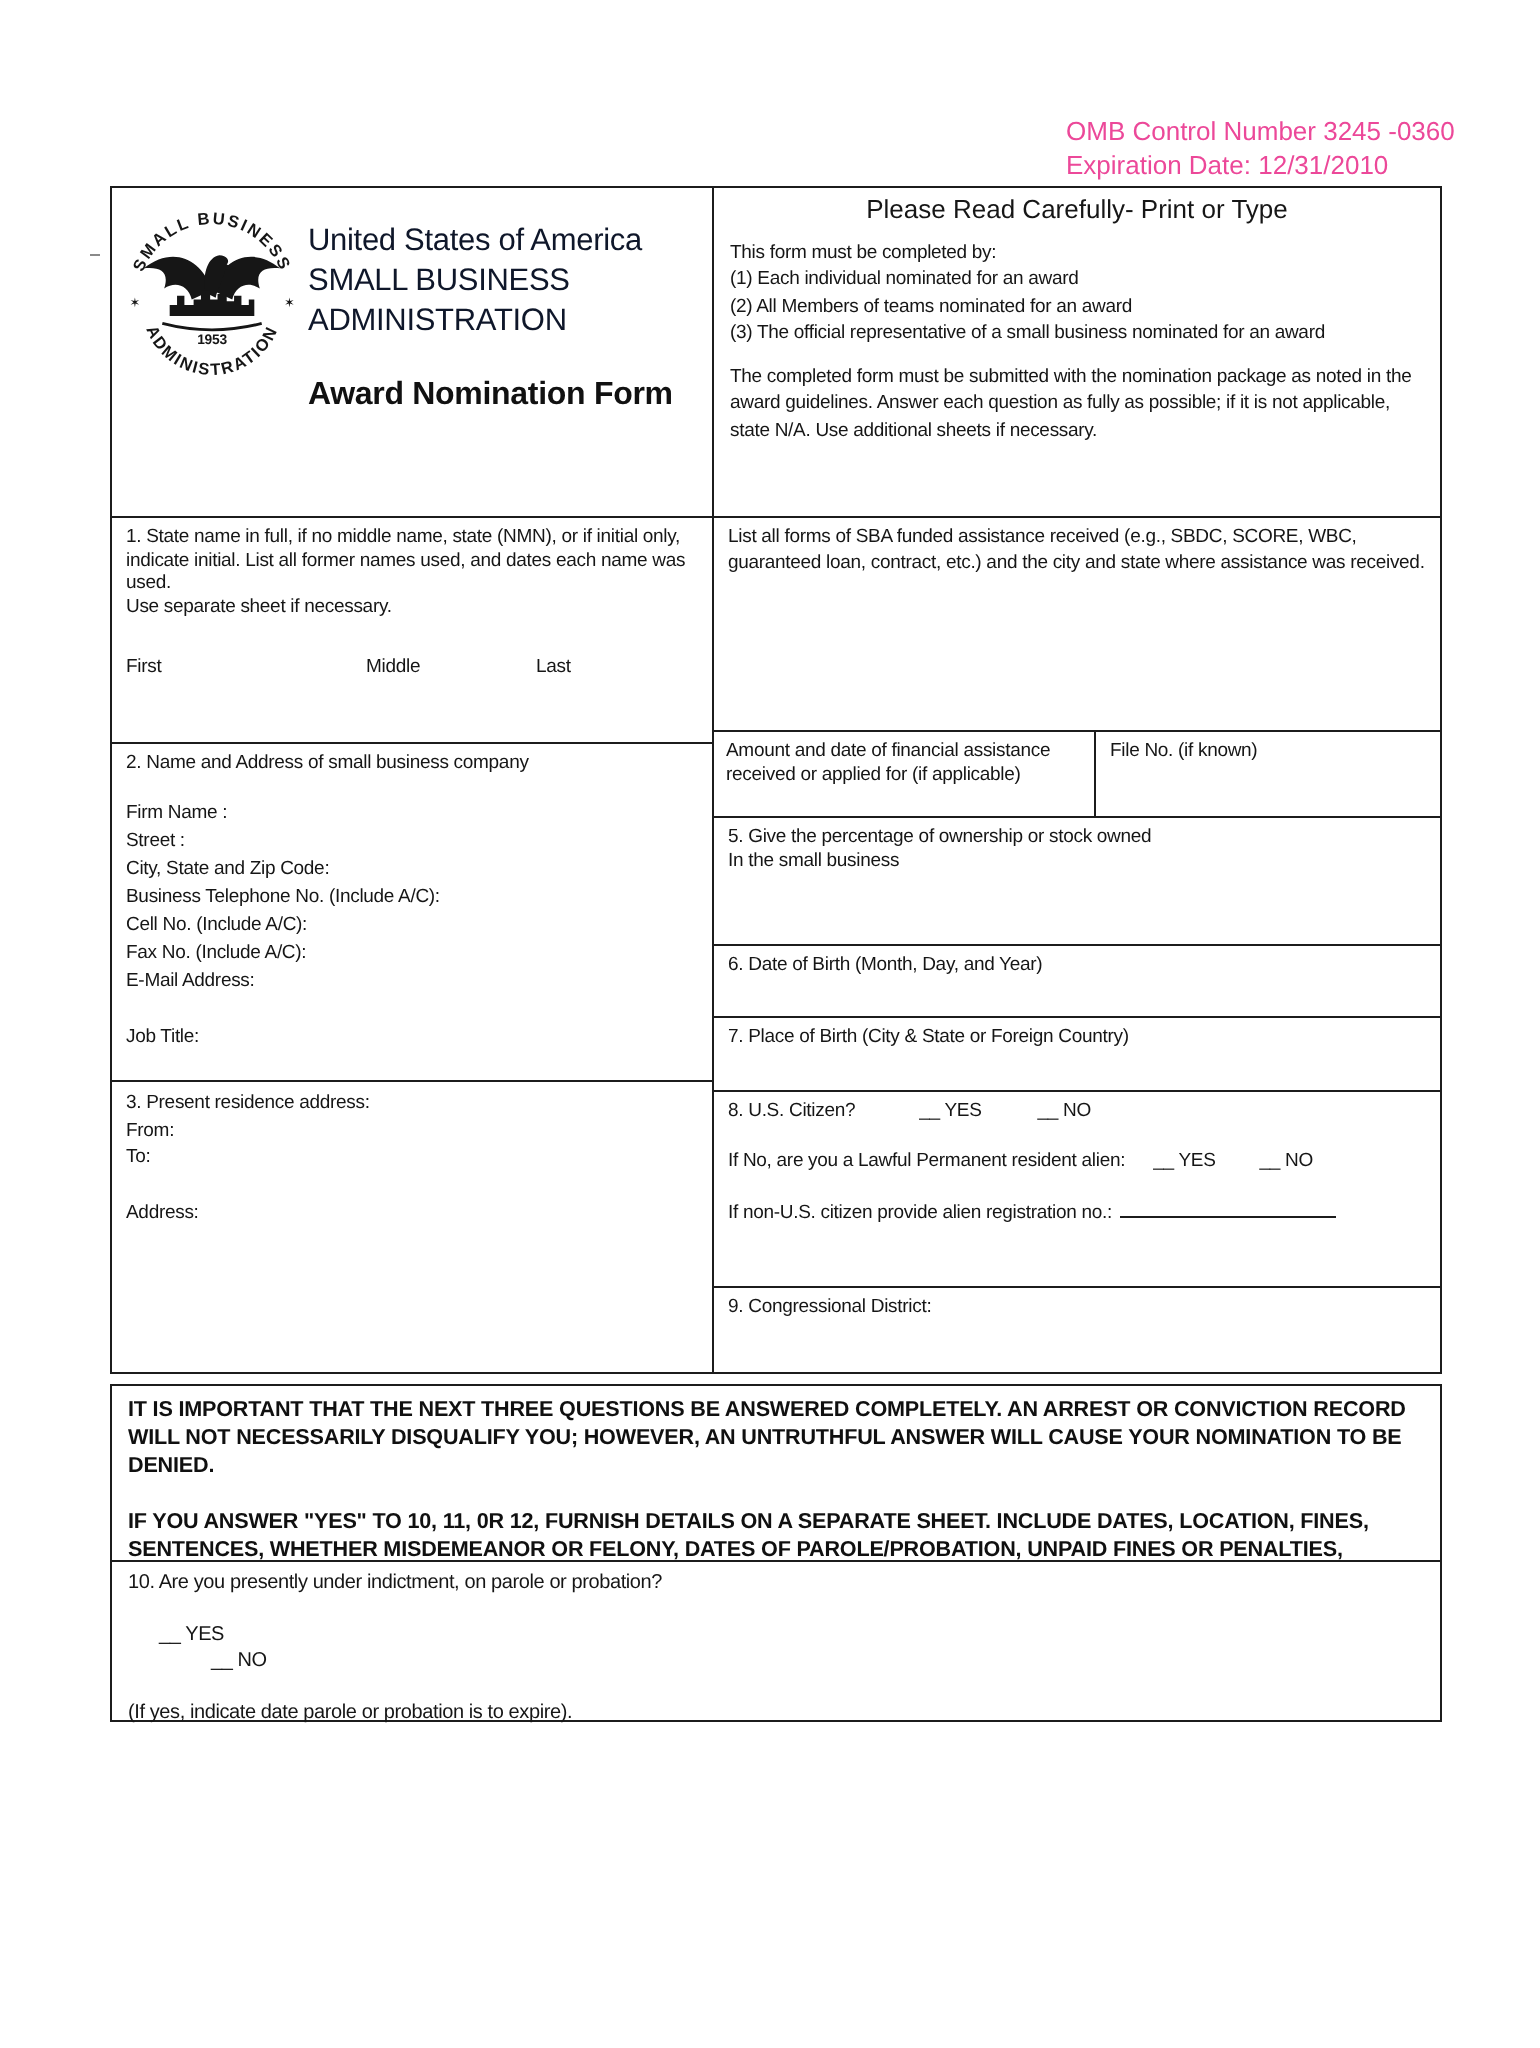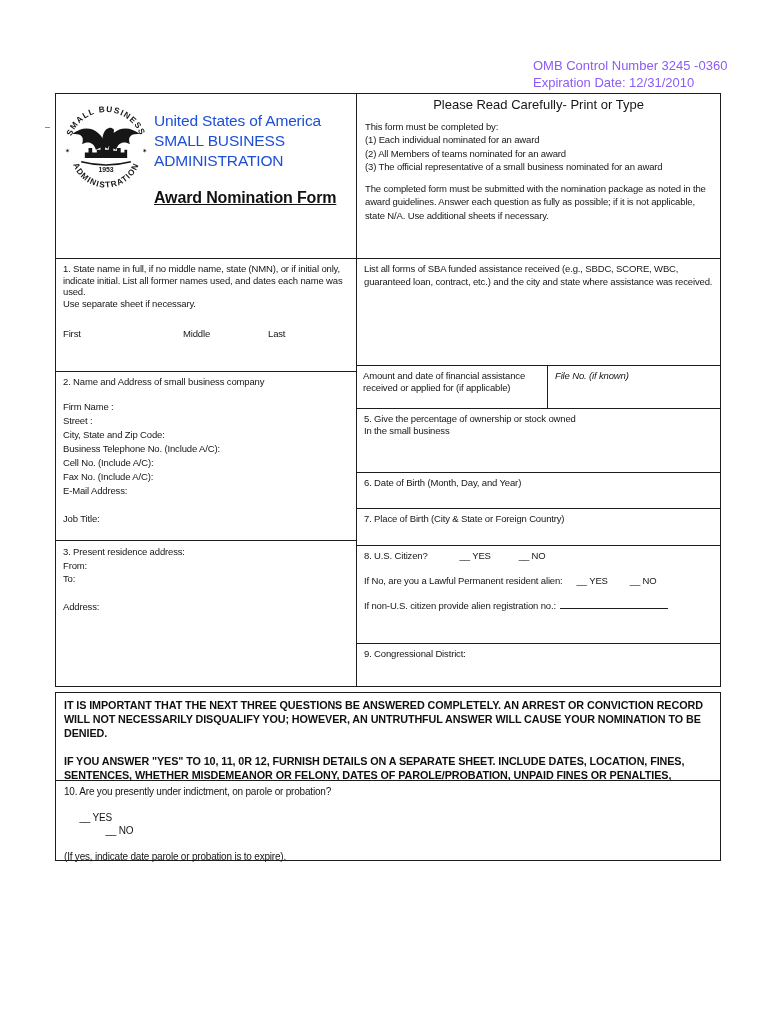--- a/index.html
+++ b/index.html
@@ -1,62 +1,62 @@
 <!DOCTYPE html>
 <html><head>
 <meta charset="utf-8">
 <style>
   html,body{margin:0;padding:0;background:#fff;}
   .page{position:relative;width:770px;height:1024px;background:#ffffff;overflow:hidden;
         font-family:"Liberation Sans","DejaVu Sans",sans-serif;color:#161616;}
   
-  .omb{position:absolute;left:533px;top:58px;font-size:13px;line-height:16.5px;color:#8b5cf6;}
+  .omb{position:absolute;left:533px;top:58px;font-size:13px;line-height:16.5px;color:#ec4899;}
   
   .tick{position:absolute;left:45px;top:127px;width:5px;height:1px;background:#8a8a8a;}
   
   .table{position:absolute;left:55px;top:93px;width:666px;height:594px;display:flex;
          border:1.6px solid #1c1c1c;box-sizing:border-box;background:#fff;}
   .col{display:flex;flex-direction:column;box-sizing:border-box;}
   .col.left{width:301px;border-right:1.5px solid #1c1c1c;}
   .col.right{flex:1;}
   .cell{box-sizing:border-box;border-bottom:1.5px solid #1c1c1c;padding:4px 7px;font-size:9.5px;
         letter-spacing:-0.15px;line-height:11.5px;overflow:hidden;}
   .cell.last{border-bottom:none;flex:1;}
   
   .h-left{height:165px;display:flex;align-items:flex-start;padding:5px 4px;}
   .seal{width:92px;height:92px;flex:0 0 auto;margin:2px 2px 0 0;}
   .sealtxt{font-family:"Liberation Sans","DejaVu Sans",sans-serif;font-weight:bold;font-size:9px;fill:#161616;}
   .st-top{letter-spacing:1.3px;}
   .st-bot{letter-spacing:1.1px;}
   .sealstar{font-size:7px;fill:#161616;text-anchor:middle;}
   .sealyear{font-family:"Liberation Sans","DejaVu Sans",sans-serif;font-weight:bold;font-size:7.5px;fill:#161616;text-anchor:middle;}
   .org{padding-top:12px;}
-  .org-line{font-size:15.5px;line-height:20px;color:#1d4ed8;}
-  .form-title{font-size:16px;font-weight:bold;margin-top:21px;color:#111;text-decoration:underline;}
+  .org-line{font-size:15.5px;line-height:20px;color:#0f172a;}
+  .form-title{font-size:16px;font-weight:bold;margin-top:21px;color:#111;}
   .q1-cell{height:113px;}
   .fml{margin-top:19px;display:flex;}
   .fml .f{display:inline-block;width:110px;}
   .fml .m{display:inline-block;width:85px;padding-left:10px;}
   .q2-cell{height:169px;}
   .q2-title{margin-bottom:12px;}
   .q2-line{line-height:14px;}
   .q2-job{margin-top:14px;}
   .q3-line{line-height:13.5px;}
   .q3-addr{margin-top:14px;}
   
   .h-right{height:165px;padding:4px 8px;}
   .r-title{font-size:13px;font-weight:normal;text-align:center;letter-spacing:0;margin-top:1px;}
   .r-body{margin-top:9px;line-height:13.5px;}
   .r-items div{white-space:nowrap;line-height:13.5px;}
   .r-note{margin-top:8px;line-height:13.5px;}
   .r1-cell{height:107px;line-height:12.5px;}
   .subrow{display:flex;height:43px;box-sizing:border-box;border-bottom:1.5px solid #1c1c1c;}
   .amount{width:191px;box-sizing:border-box;border-right:1.5px solid #1c1c1c;padding:4px 6px;
           font-size:9.5px;letter-spacing:-0.15px;line-height:12px;}
-  .fileno{flex:1;padding:4px 7px;font-size:9.5px;letter-spacing:-0.15px;line-height:12px;font-style:italic;}
+  .fileno{flex:1;padding:4px 7px;font-size:9.5px;letter-spacing:-0.15px;line-height:12px;}
   .q5-cell{height:64px;}
   .q6-cell{height:36px;}
   .q7-cell{height:37px;}
   .q8-cell{height:98px;}
   .q8-row{display:flex;white-space:nowrap;align-items:baseline;}
   .q8-row2{margin-top:13px;}
   .q8-row3{margin-top:13px;}
   .yes1{margin-left:32px;} .no1{margin-left:28px;}
   .yes2{margin-left:14px;} .no2{margin-left:22px;}
   .blank-line{display:inline-block;width:108px;border-bottom:1px solid #1c1c1c;height:9px;margin-left:4px;}

